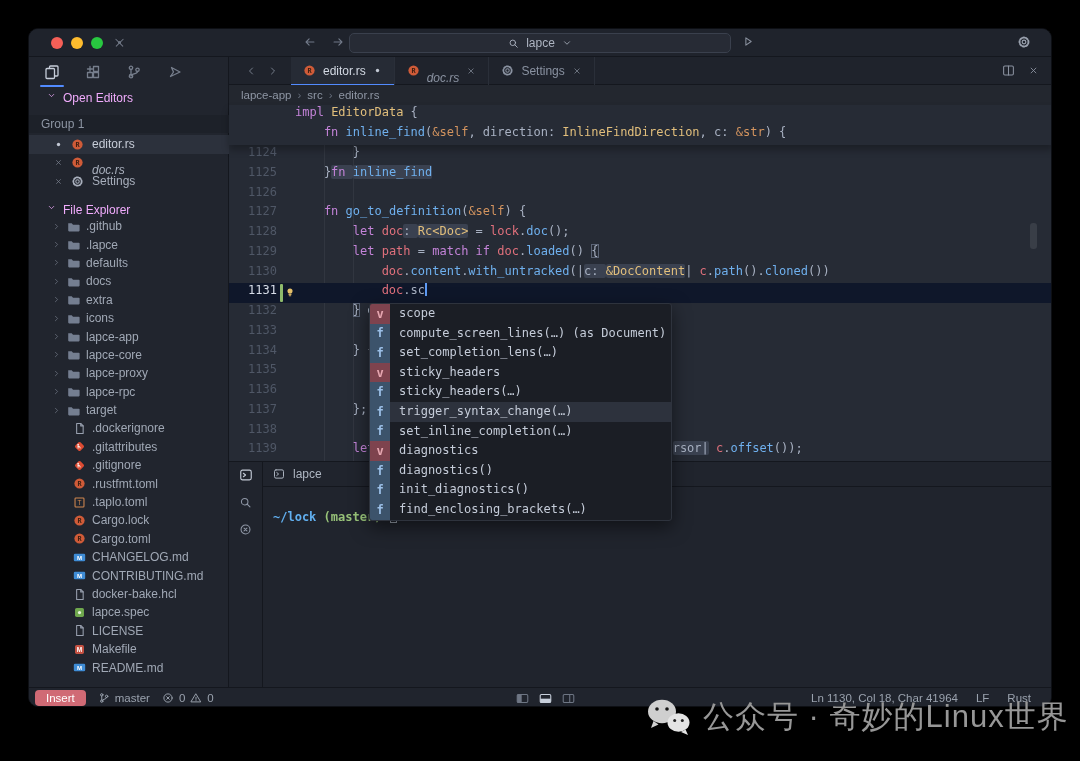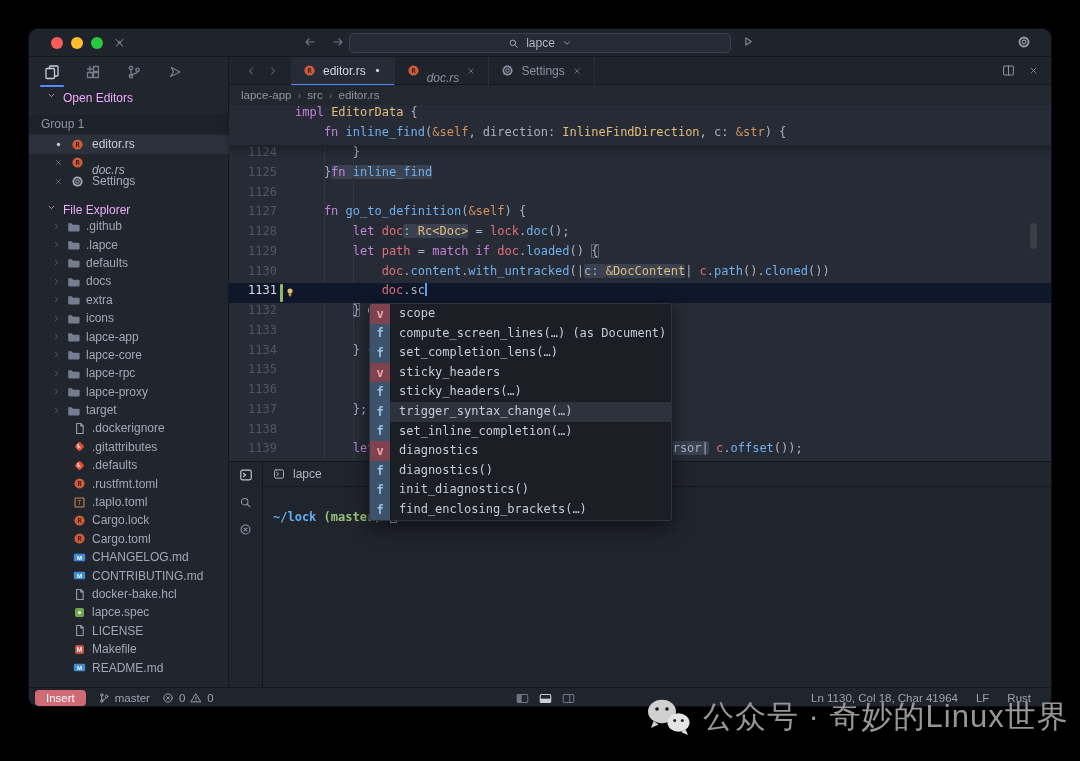--- a/index.html
+++ b/index.html
@@ -385,34 +385,34 @@
             <span class="chev icn">
               <svg width="9" height="9" viewBox="0 0 16 16" fill="none" stroke="currentColor" stroke-width="1.3" stroke-linecap="round" stroke-linejoin="round">
                 <path d="M6 4 L10 8 L6 12"></path>
               </svg>
             </span>
             <span class="icn">
               <svg width="13" height="13" viewBox="0 0 16 16" fill="none" stroke="currentColor" stroke-width="1.3" stroke-linecap="round" stroke-linejoin="round">
                 <path d="M1.5 4 h4.3 l1.6 1.8 h7.1 a1 1 0 0 1 1 1 v6.2 a1 1 0 0 1 -1 1 h-12 a1 1 0 0 1 -1 -1 Z" fill="#747e90" stroke="none"></path>
               </svg>
             </span>
+            <span>lapce-proxy</span>
+          </div>
+          <div class="tree-row">
+            <span class="chev icn">
+              <svg width="9" height="9" viewBox="0 0 16 16" fill="none" stroke="currentColor" stroke-width="1.3" stroke-linecap="round" stroke-linejoin="round">
+                <path d="M6 4 L10 8 L6 12"></path>
+              </svg>
+            </span>
+            <span class="icn">
+              <svg width="13" height="13" viewBox="0 0 16 16" fill="none" stroke="currentColor" stroke-width="1.3" stroke-linecap="round" stroke-linejoin="round">
+                <path d="M1.5 4 h4.3 l1.6 1.8 h7.1 a1 1 0 0 1 1 1 v6.2 a1 1 0 0 1 -1 1 h-12 a1 1 0 0 1 -1 -1 Z" fill="#747e90" stroke="none"></path>
+              </svg>
+            </span>
             <span>lapce-rpc</span>
-          </div>
-          <div class="tree-row">
-            <span class="chev icn">
-              <svg width="9" height="9" viewBox="0 0 16 16" fill="none" stroke="currentColor" stroke-width="1.3" stroke-linecap="round" stroke-linejoin="round">
-                <path d="M6 4 L10 8 L6 12"></path>
-              </svg>
-            </span>
-            <span class="icn">
-              <svg width="13" height="13" viewBox="0 0 16 16" fill="none" stroke="currentColor" stroke-width="1.3" stroke-linecap="round" stroke-linejoin="round">
-                <path d="M1.5 4 h4.3 l1.6 1.8 h7.1 a1 1 0 0 1 1 1 v6.2 a1 1 0 0 1 -1 1 h-12 a1 1 0 0 1 -1 -1 Z" fill="#747e90" stroke="none"></path>
-              </svg>
-            </span>
-            <span>lapce-proxy</span>
           </div>
           <div class="tree-row">
             <span class="chev icn">
               <svg width="9" height="9" viewBox="0 0 16 16" fill="none" stroke="currentColor" stroke-width="1.3" stroke-linecap="round" stroke-linejoin="round">
                 <path d="M6 4 L10 8 L6 12"></path>
               </svg>
             </span>
             <span class="icn">
               <svg width="13" height="13" viewBox="0 0 16 16" fill="none" stroke="currentColor" stroke-width="1.3" stroke-linecap="round" stroke-linejoin="round">
                 <path d="M1.5 4 h4.3 l1.6 1.8 h7.1 a1 1 0 0 1 1 1 v6.2 a1 1 0 0 1 -1 1 h-12 a1 1 0 0 1 -1 -1 Z" fill="#747e90" stroke="none"></path>
@@ -444,21 +444,21 @@
           <div class="tree-row file-row">
             <span class="icn">
               <svg width="13" height="13" viewBox="0 0 16 16" fill="none" stroke="currentColor" stroke-width="1.3" stroke-linecap="round" stroke-linejoin="round">
                 <g transform="rotate(45 8 8)">
                   <rect x="3.6" y="3.6" width="8.8" height="8.8" rx="1.6" fill="#dd4b32" stroke="none"></rect>
                 </g>
                 <path d="M6.3 5.8 V10 M6.3 7.6 a2.2 2.2 0 0 1 2.6 2.2" stroke="#fff" stroke-width="1.1"></path>
                 <circle cx="6.3" cy="5.4" r=".8" fill="#fff" stroke="none"></circle>
               </svg>
             </span>
-            <span>.defaults</span>
+            <span>.gitignore</span>
           </div>
           <div class="tree-row file-row">
             <span class="icn">
               <svg width="13" height="13" viewBox="0 0 16 16" fill="none" stroke="currentColor" stroke-width="1.3" stroke-linecap="round" stroke-linejoin="round">
                 <circle cx="8" cy="8" r="6.3" fill="#cf5b38" stroke="none"></circle>
                 <text x="8" y="11" text-anchor="middle" font-size="8.5" font-weight="bold" fill="#3a1d10" stroke="none" font-family="DejaVu Sans Mono, monospace">R</text>
               </svg>
             </span>
             <span>.rustfmt.toml</span>
           </div>

